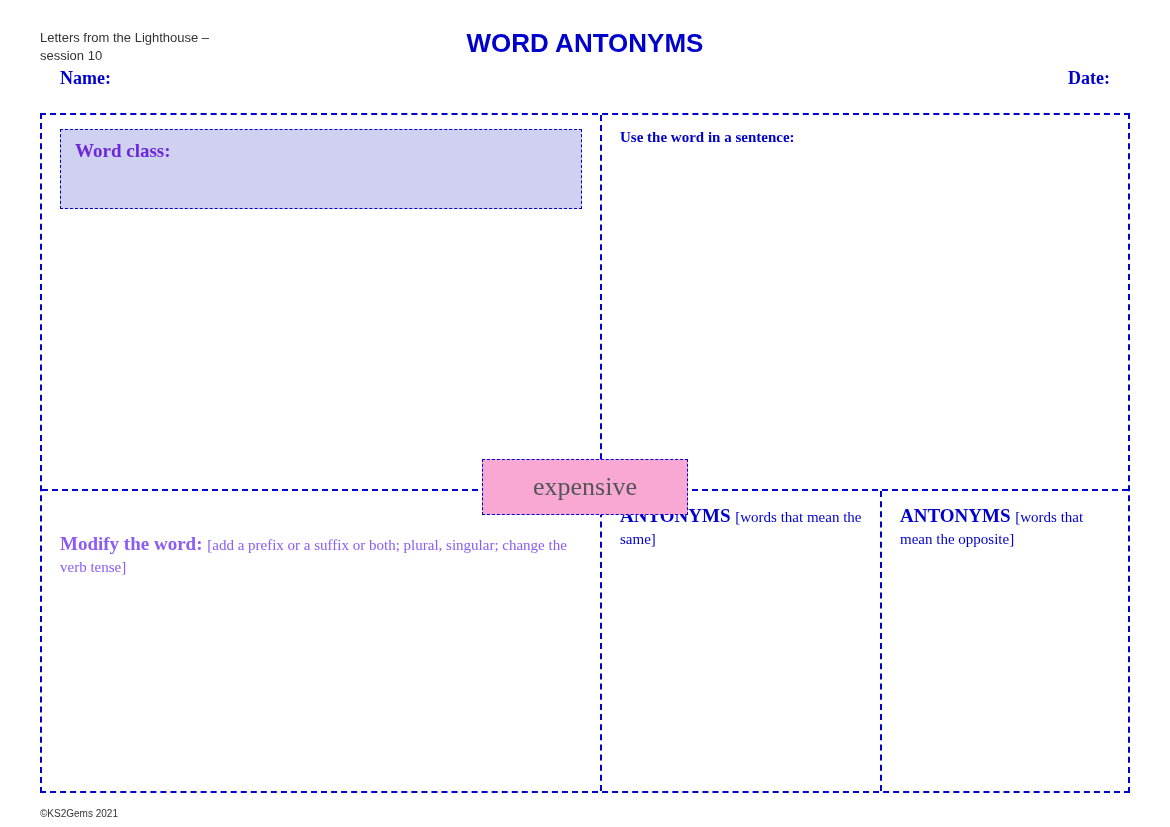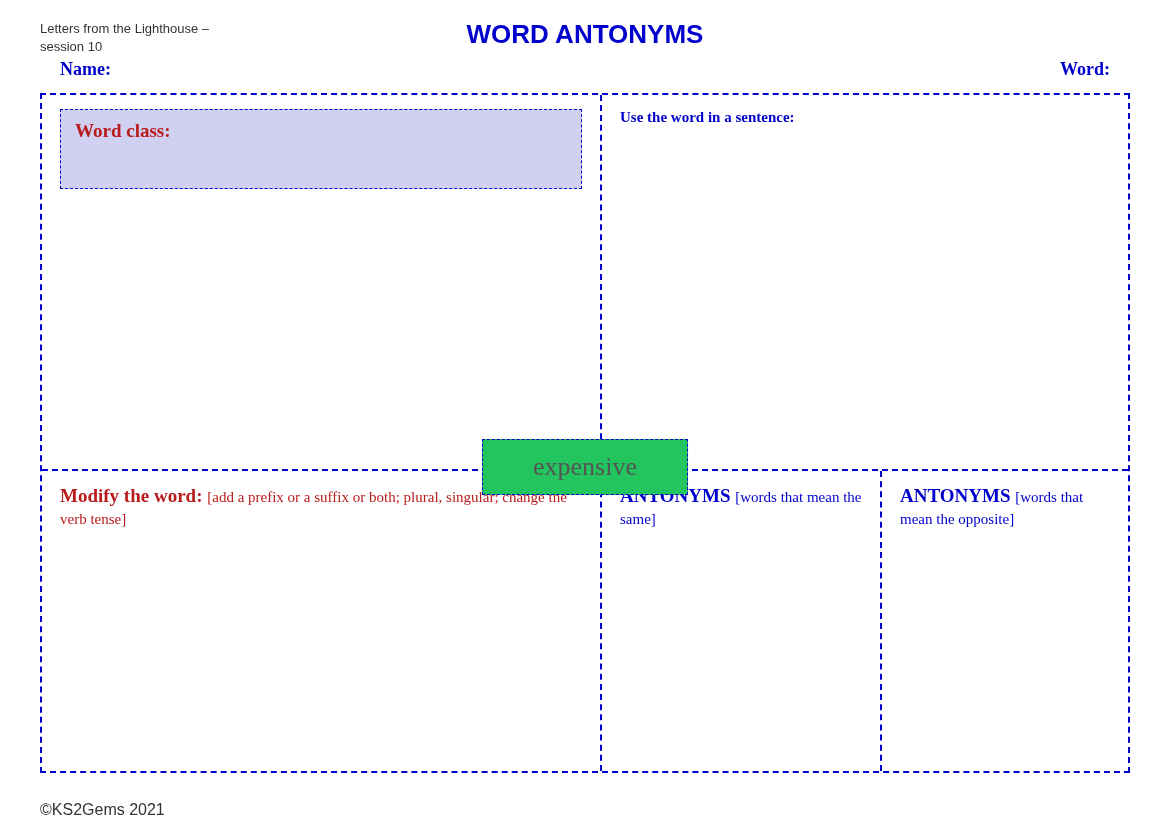--- a/index.html
+++ b/index.html
@@ -13,21 +13,21 @@
       height: 827px;
       background: #ffffff;
       font-family: 'Comic Sans MS', 'Chalkboard SE', cursive;
       position: relative;
       overflow: hidden;
     }
 
     .page {
       width: 1170px;
       height: 827px;
-      padding: 19px 40px 10px 40px;
+      padding: 28px 40px 10px 40px;
       position: relative;
     }
 
     .header-row {
       display: flex;
       justify-content: space-between;
       align-items: flex-start;
       margin-bottom: 4px;
     }
 
@@ -42,21 +42,21 @@
       font-weight: bold;
       color: #0000cc;
       text-align: center;
       flex: 1;
       font-family: Arial, sans-serif;
     }
 
     .name-date-row {
       display: flex;
       justify-content: space-between;
-      margin-bottom: 13px;
+      margin-bottom: 24px;
       padding: 0 20px;
     }
 
     .name-label, .date-label {
       font-size: 18px;
       font-weight: bold;
       color: #0000cc;
       font-family: 'Comic Sans MS', cursive;
     }
 
@@ -87,21 +87,21 @@
       background-color: #d0d0f0;
       border: 1.5px dashed #0000cc;
       padding: 10px 14px;
       margin-bottom: 16px;
       width: 100%;
     }
 
     .word-class-label {
       font-size: 19px;
       font-weight: bold;
-      color: #b91c1c;
+      color: #6d28d9;
       font-family: 'Comic Sans MS', cursive;
       text-align: center;
     }
 
     .word-class-input-area {
       min-height: 36px;
     }
 
     .word-meaning-label {
       font-size: 19px;
@@ -123,21 +123,21 @@
       font-weight: bold;
       color: #0000cc;
       font-family: 'Comic Sans MS', cursive;
     }
 
     .word-center-box {
       position: absolute;
       bottom: -26px;
       left: 50%;
       transform: translateX(-50%);
-      background: #22c55e;
+      background: #f9a8d4;
       border: 1.5px dashed #0000cc;
       padding: 12px 50px;
       z-index: 10;
       font-size: 26px;
       color: #555555;
       font-family: 'Comic Sans MS', cursive;
       white-space: nowrap;
     }
 
     .bottom-section {
@@ -147,22 +147,23 @@
 
     .modify-panel {
       width: 560px;
       border-right: 2px dashed #0000cc;
       padding: 14px 18px;
     }
 
     .modify-label {
       font-size: 19px;
       font-weight: bold;
-      color: #b91c1c;
-      font-family: 'Comic Sans MS', cursive;
+      color: #8b5cf6;
+      font-family: 'Comic Sans MS', cursive;
+      margin-top: 28px;
     }
 
     .modify-label span.normal {
       font-weight: normal;
       font-size: 15px;
     }
 
     .synonyms-panel {
       width: 280px;
       border-right: 2px dashed #0000cc;
@@ -183,21 +184,21 @@
 
     .synonyms-label span.desc, .antonyms-label span.desc {
       font-size: 15px;
       font-weight: normal;
     }
 
     .footer {
       position: absolute;
       bottom: 8px;
       left: 40px;
-      font-size: 16px;
+      font-size: 10px;
       color: #333;
       font-family: Arial, sans-serif;
     }
 
     .header-spacer {
       width: 200px;
     }
   </style>
 </head>
 <body>
@@ -207,21 +208,21 @@
   <div class="header-row">
     <div class="header-spacer">
       <span class="subtitle">Letters from the Lighthouse – session 10</span>
     </div>
     <div class="main-title">WORD ANTONYMS</div>
     <div class="header-spacer"></div>
   </div>
 
   <div class="name-date-row">
     <span class="name-label">Name:</span>
-    <span class="date-label">Word:</span>
+    <span class="date-label">Date:</span>
   </div>
 
   <div class="outer-container">
 
     <div class="top-section">
 
       <div class="left-panel">
         <div class="word-class-box">
           <span class="word-class-label">Word class:</span>
           <div class="word-class-input-area"></div>

